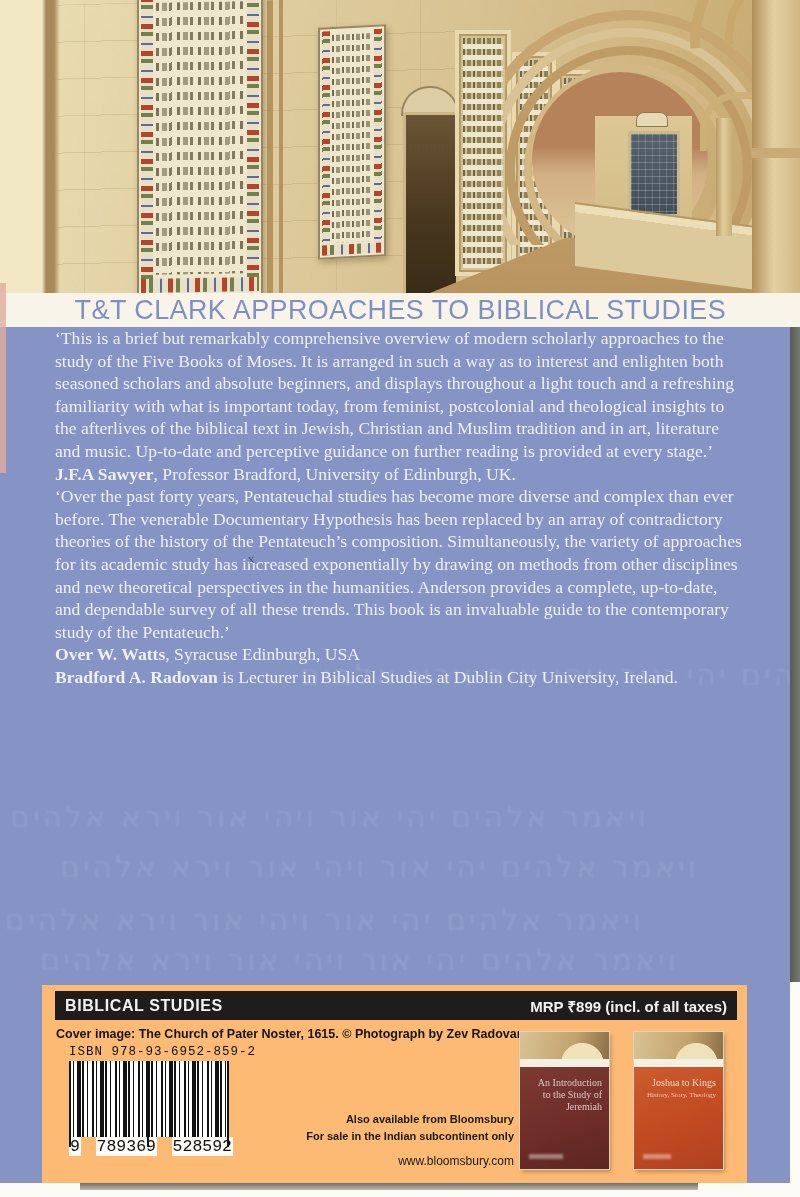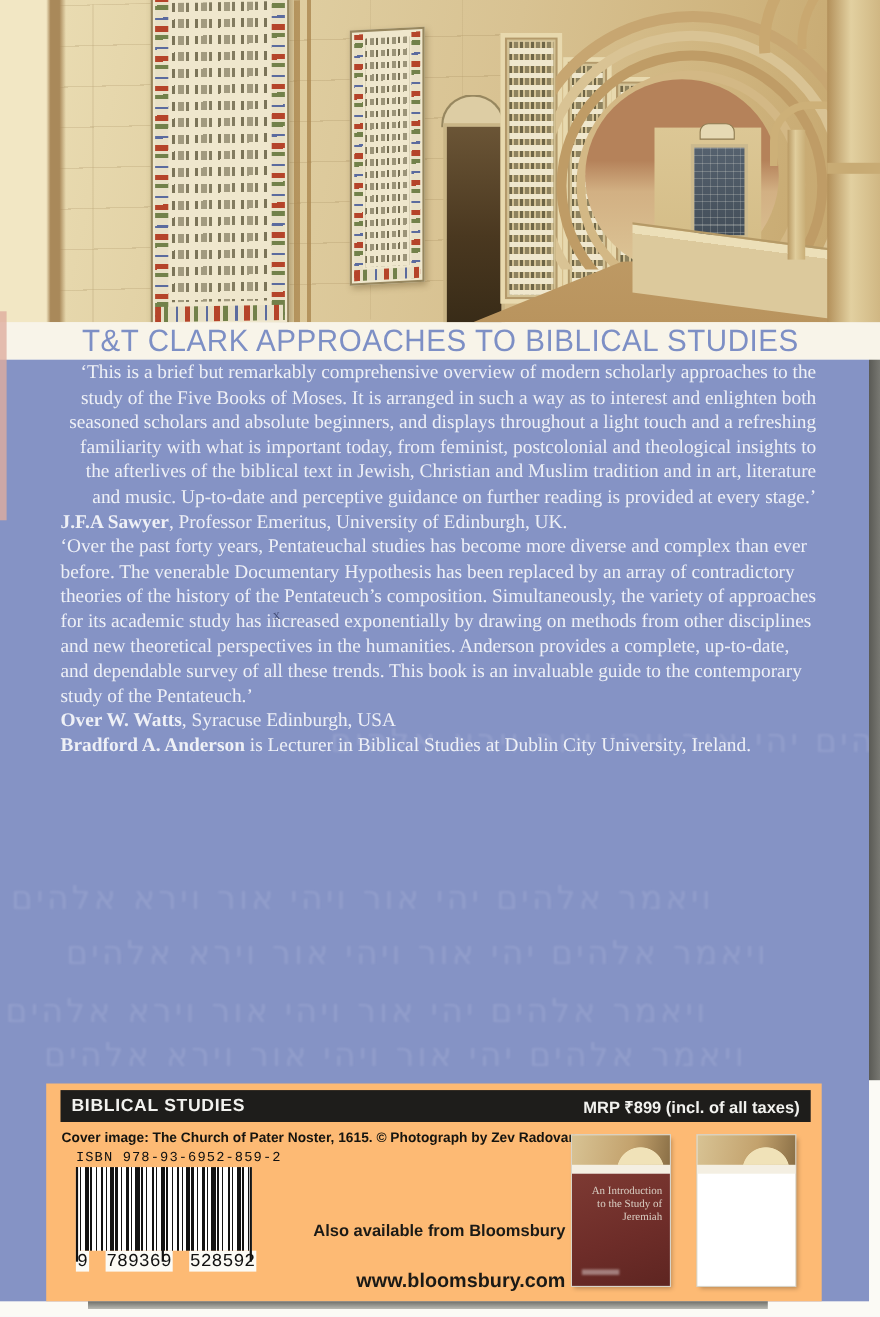--- a/index.html
+++ b/index.html
@@ -69,21 +69,21 @@
     display:flex;align-items:center;justify-content:center;}
   .banner span{color:#7d8fc5;font-size:28px;letter-spacing:.5px;transform:scaleX(.96);white-space:nowrap;}
   
   .bluebody{position:absolute;left:0;top:327px;width:790px;height:856px;background:#8593c5;overflow:hidden;}
   .edge-right{position:absolute;left:790px;top:327px;width:10px;height:655px;
     background:linear-gradient(90deg,#5a5a55,#787872);}
   .edge-pink{position:absolute;left:0;top:283px;width:6px;height:190px;background:#dfae9f;opacity:.8;}
   .content{position:absolute;left:55px;width:687px;top:0;color:#eef0f6;
     font-family:"Liberation Serif",serif;font-size:17.6px;line-height:22.6px;}
   .content p{margin:0;}
-  .q1{margin-top:22px;text-align:right;}
+  .q1{margin-top:22px;}
   .attr{margin-top:11px;}
   .q2{margin-top:30px;}
   .bio{margin-top:37px;}
   .attr b,.bio b{font-weight:bold;}
   .stray{position:absolute;left:248px;top:224px;color:#39436b;font-size:13px;
     font-family:"Liberation Serif",serif;opacity:.85;transform:rotate(-8deg);}
   .wm{position:absolute;color:rgba(238,243,252,.13);filter:blur(1.1px);font-size:30px;
     letter-spacing:3px;white-space:nowrap;font-family:"DejaVu Sans",sans-serif;}
   
   .panelw{position:absolute;left:42px;top:985px;width:705px;height:198px;background:#fdba74;}
@@ -96,22 +96,22 @@
   .isbnbox .lbl{font-family:"Liberation Mono",monospace;font-size:12.5px;letter-spacing:1px;
     color:#111;white-space:nowrap;}
   .bars{position:relative;margin-top:2px;width:160px;height:76px;
     background:repeating-linear-gradient(90deg,#121212 0 2px,#fff 2px 4px,#121212 4px 5px,#fff 5px 8px,
       #121212 8px 12px,#fff 12px 13px,#121212 13px 15px,#fff 15px 18px,#121212 18px 19px,#fff 19px 23px);}
   .guard{position:absolute;top:0;width:2px;height:86px;background:#121212;}
   .digits{display:flex;width:164px;justify-content:space-between;margin-top:0;
     font-family:"Liberation Mono",monospace;font-size:16.5px;color:#111;background:transparent;}
   .digits span{background:#fcfbf5;padding:0 1px;}
   .avail{position:absolute;left:180px;top:126px;width:292px;text-align:right;color:#1b1a16;}
-  .avail .l1,.avail .l2{font-size:15px;font-weight:bold;line-height:17px;}
-  .avail .web{font-size:18px;font-weight:bold;margin-top:26px;}
+  .avail .l1,.avail .l2{font-size:11px;font-weight:bold;line-height:17px;}
+  .avail .web{font-size:12px;font-weight:normal;margin-top:9px;}
   .thumb{position:absolute;top:47px;width:89px;height:137px;background:#fff;
     box-shadow:0 0 0 1px #d8d4c8,2px 3px 4px rgba(0,0,0,.25);}
   .thumb.t1{left:478px;} .thumb.t2{left:592px;}
   .thumb-photo{height:27px;background:
      radial-gradient(circle at 70% 120%,#f0e2b8 0 30%,transparent 31%),
      linear-gradient(100deg,#d8c394,#c3a26d 60%,#8a6f46);}
   .thumb-band{height:8px;background:#f4efe2;color:#b04030;text-align:center;overflow:hidden;}
   .thumb-cover{position:relative;height:102px;box-sizing:border-box;padding:10px 7px 0 12px;
     font-family:"Liberation Serif",serif;text-align:right;}
   .t1 .thumb-cover{background:linear-gradient(160deg,#7d3a33,#6e2d29 55%,#5e2521);color:#d9cec3;}
@@ -189,24 +189,24 @@
 
   <div class="bluebody">
     <div class="wm" style="left:300px;top:330px">ויאמר אלהים יהי אור ויהי אור וירא אלהים</div>
     <div class="wm" style="left:10px;top:472px">ויאמר אלהים יהי אור ויהי אור וירא אלהים</div>
     <div class="wm" style="left:60px;top:522px">ויאמר אלהים יהי אור ויהי אור וירא אלהים</div>
     <div class="wm" style="left:5px;top:575px">ויאמר אלהים יהי אור ויהי אור וירא אלהים</div>
     <div class="wm" style="left:40px;top:615px">ויאמר אלהים יהי אור ויהי אור וירא אלהים</div>
 
     <div class="content">
       <p class="q1">‘This is a brief but remarkably comprehensive overview of modern scholarly approaches to the study of the Five Books of Moses. It is arranged in such a way as to interest and enlighten both seasoned scholars and absolute beginners, and displays throughout a light touch and a refreshing familiarity with what is important today, from feminist, postcolonial and theological insights to the afterlives of the biblical text in Jewish, Christian and Muslim tradition and in art, literature and music. Up-to-date and perceptive guidance on further reading is provided at every stage.’</p>
-      <p class="attr"><b>J.F.A Sawyer</b><span>, Professor Emeritus, University of Edinburgh, UK.</span></p>
+      <p class="attr"><b>J.F.A Sawyer</b><span>, Professor Bradford, University of Edinburgh, UK.</span></p>
       <p class="q2">‘Over the past forty years, Pentateuchal studies has become more diverse and complex than ever before. The venerable Documentary Hypothesis has been replaced by an array of contradictory theories of the history of the Pentateuch’s composition.  Simultaneously, the variety of approaches for its academic study has increased exponentially by drawing on methods from other disciplines and new theoretical perspectives in the humanities. Anderson provides a complete, up-to-date, and dependable survey of all these trends. This book is an invaluable guide to the contemporary study of the Pentateuch.’</p>
       <p class="attr"><b>Over W. Watts</b><span>, Syracuse Edinburgh, USA</span></p>
-      <p class="bio"><b>Bradford A. Anderson</b><span> is Lecturer in Biblical Studies at Dublin City University, Ireland.</span></p>
+      <p class="bio"><b>Bradford A. Radovan</b><span> is Lecturer in Biblical Studies at Dublin City University, Ireland.</span></p>
     </div>
     <div class="stray">x</div>
   </div>
   <div class="edge-right"></div>
   <div class="edge-pink"></div>
 
   <div class="panelw">
     <div class="blackbar">
       <span class="cat">BIBLICAL STUDIES</span>
       <span class="price">MRP ₹899 (incl. of all taxes)</span>
@@ -222,32 +222,38 @@
       </div>
       <div class="digits">
         <span>9</span>
         <span>789369</span>
         <span>528592</span>
       </div>
     </div>
 
     <div class="avail">
       <div class="l1">Also available from Bloomsbury</div>
+      <div class="l2">For sale in the Indian subcontinent only</div>
       <div class="web">www.bloomsbury.com</div>
     </div>
 
     <div class="thumb t1">
       <div class="thumb-photo"></div>
       <div class="thumb-band"></div>
       <div class="thumb-cover">
         <div class="thumb-title">An Introduction to the Study of Jeremiah</div>
         <div class="thumb-author"></div>
       </div>
     </div>
 
     <div class="thumb t2">
       <div class="thumb-photo"></div>
       <div class="thumb-band"></div>
+      <div class="thumb-cover">
+        <div class="thumb-title">Joshua to Kings</div>
+        <div class="thumb-sub">History, Story, Theology</div>
+        <div class="thumb-author" style="width:28px"></div>
+      </div>
     </div>
   </div>
 
   <div class="shadow-strip"></div>
 </div>
 
 </body></html>

